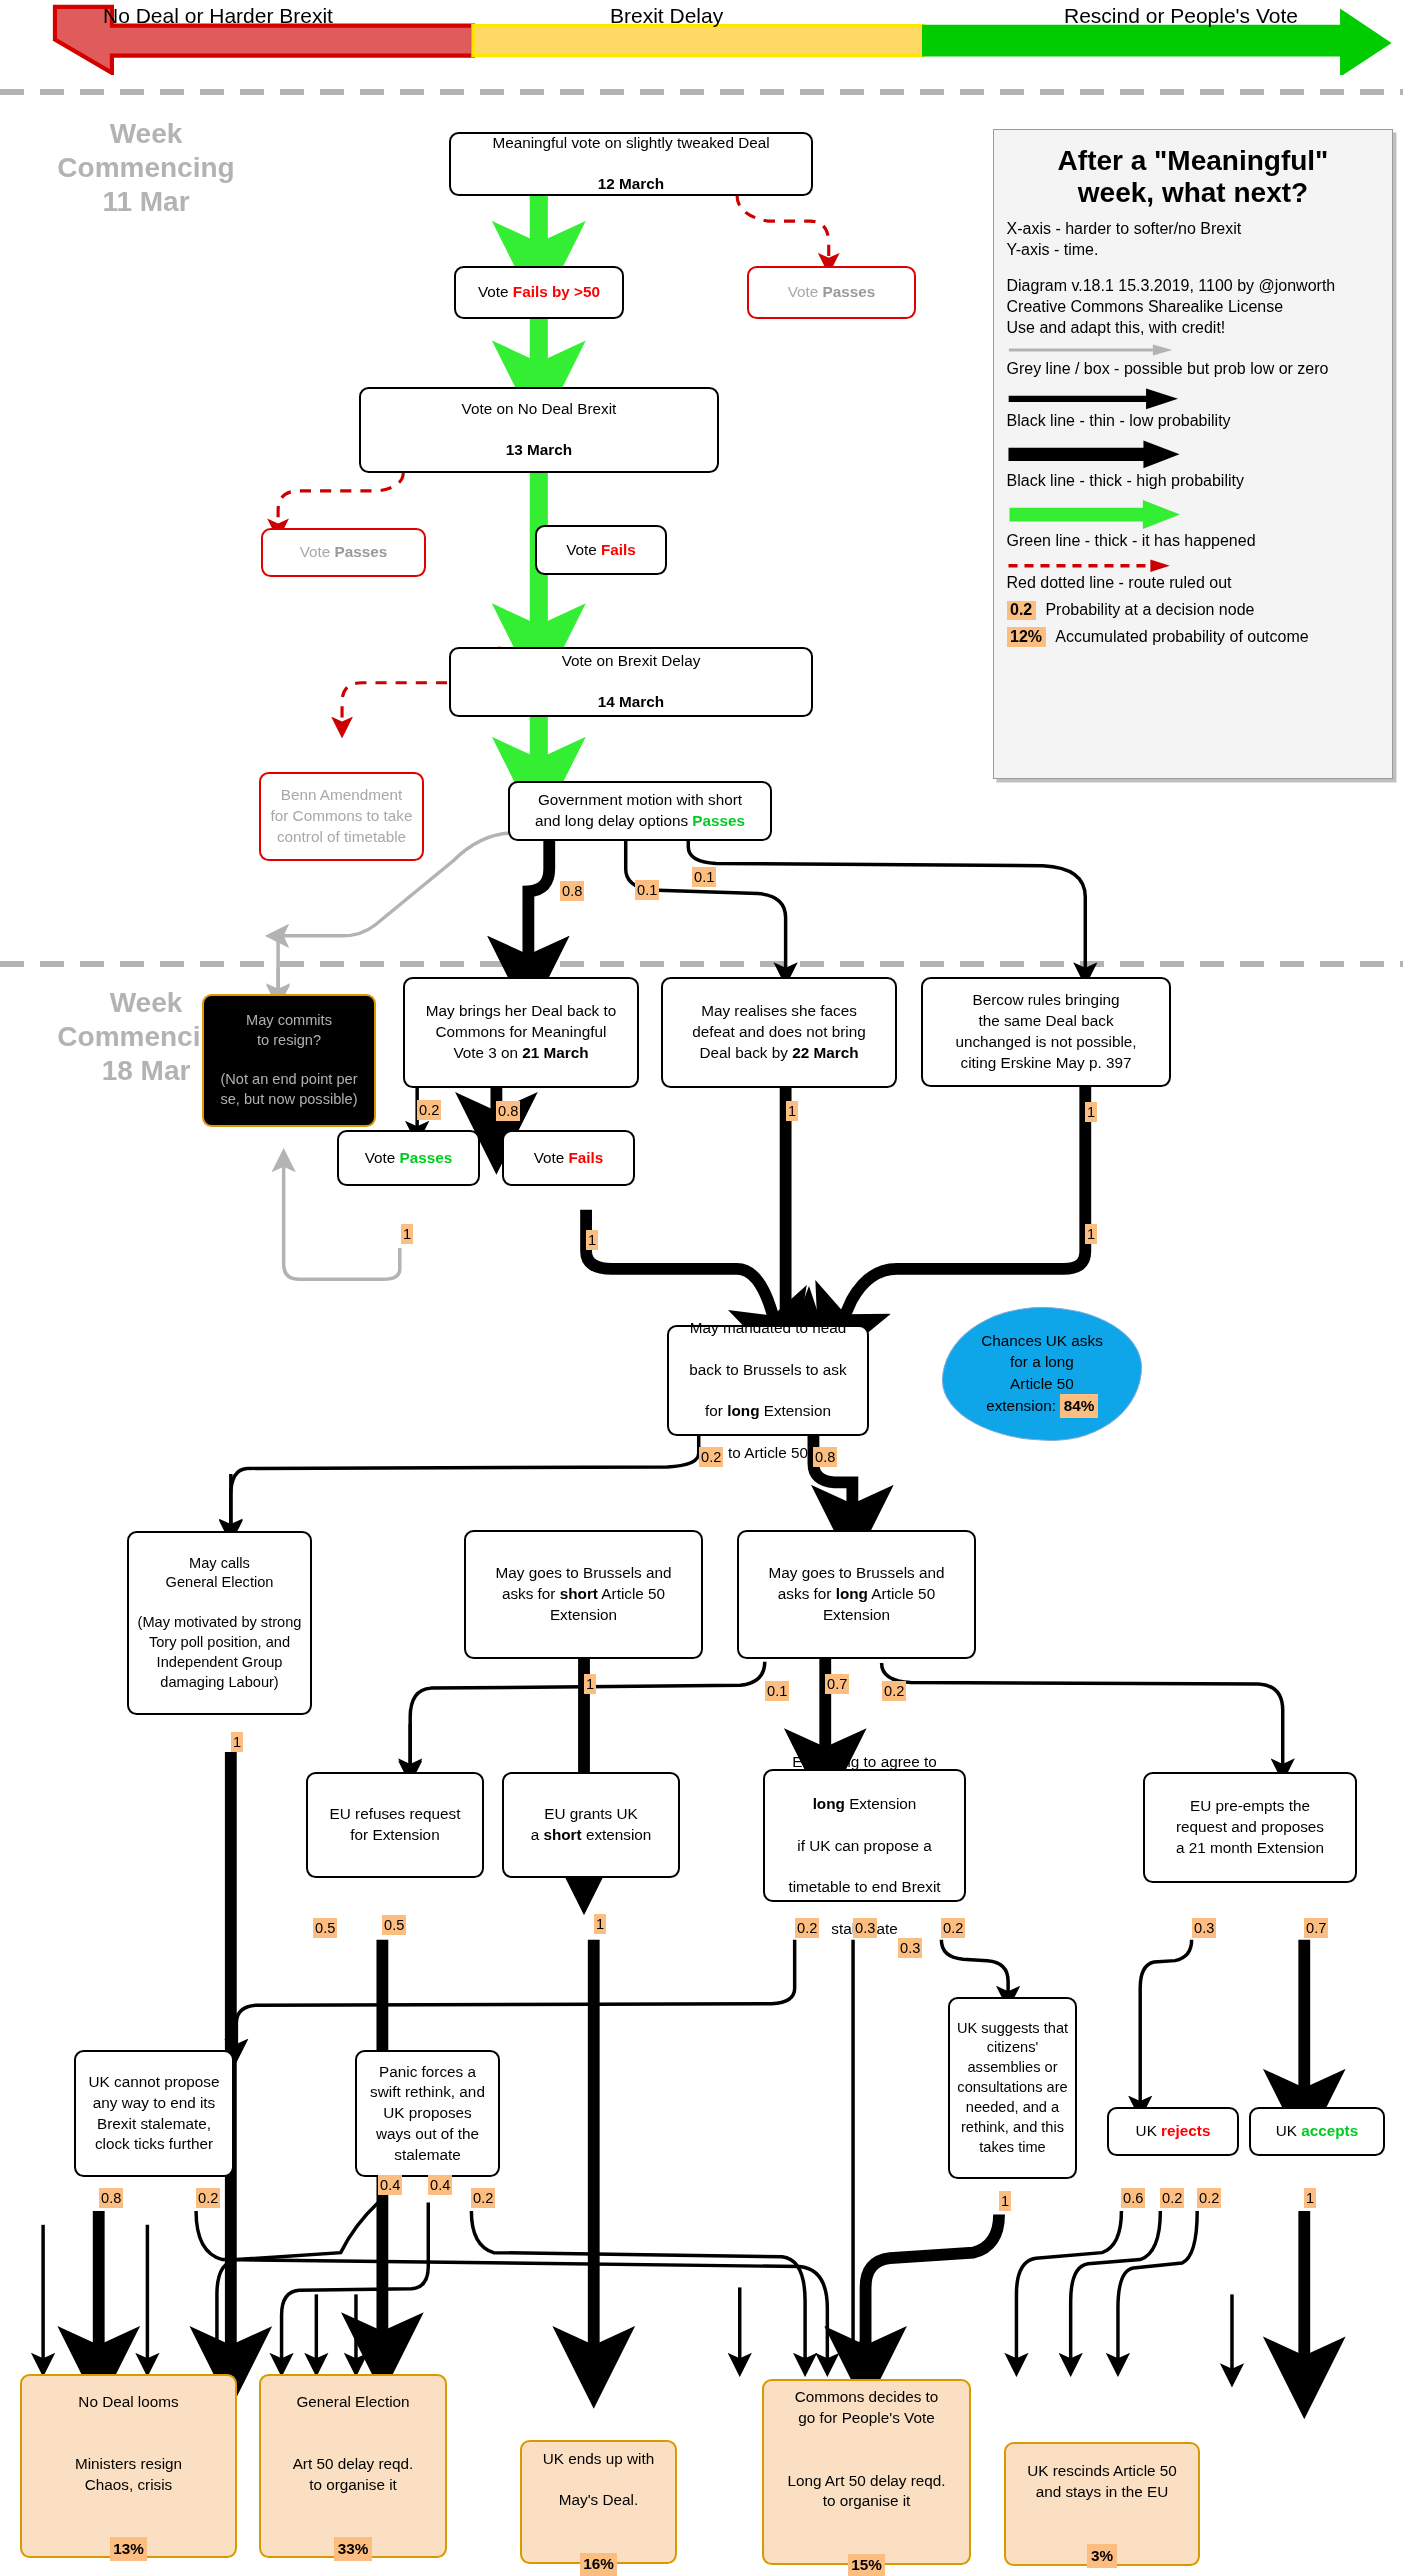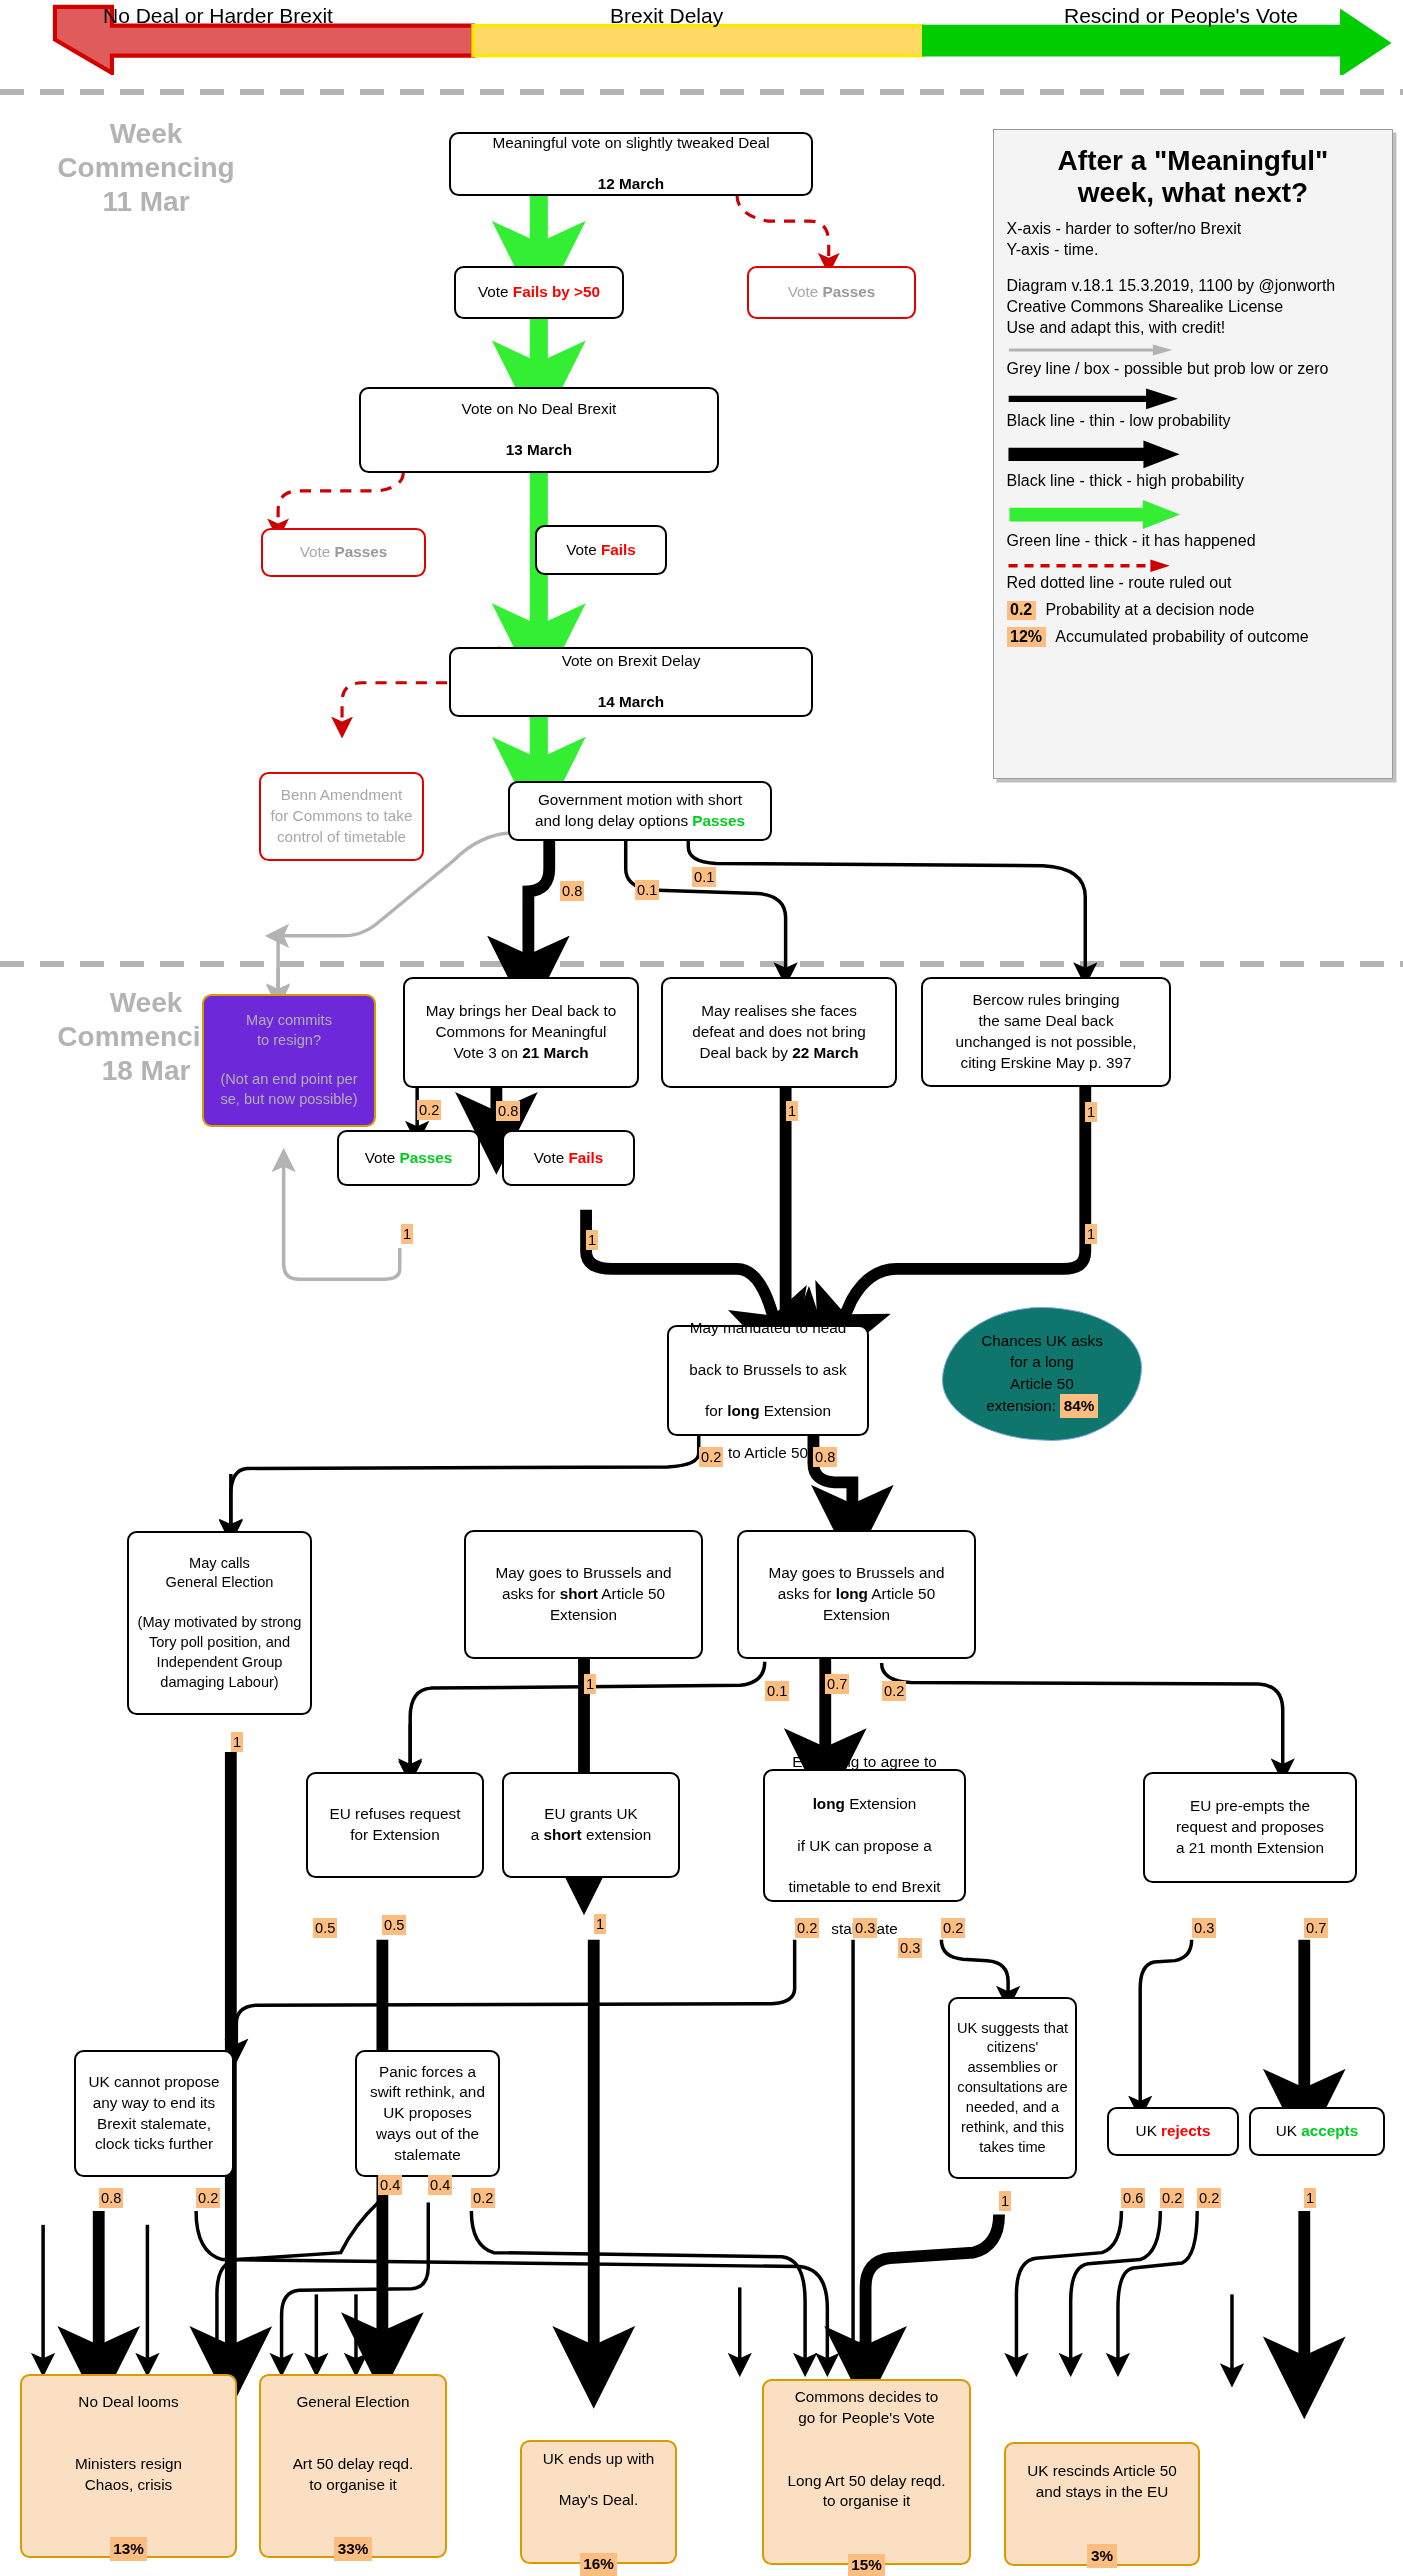--- a/index.html
+++ b/index.html
@@ -16,28 +16,28 @@
     background:repeating-linear-gradient(to right,#b3b3b3 0 23.6px,transparent 23.6px 40px);}
 
   .week-label{position:absolute;color:#b3b3b3;font-weight:bold;font-size:28px;line-height:1.22;text-align:center;white-space:pre-line;}
 
   
   .node{position:absolute;box-sizing:border-box;border:2.1px solid #000;border-radius:9.7px;
         background:#fff;display:flex;align-items:center;justify-content:center;
         text-align:center;font-size:15.3px;line-height:1.36;color:#000;padding:4.2px 5.6px;z-index:6;}
   .node.ruled{border-color:#e00000;color:#a8a8a8;}
   .node.ruled b{color:#9a9a9a;}
-  .node.greyed{border-color:#d79b00;background:#6d28d9;color:#b0b0b0;}
+  .node.greyed{border-color:#d79b00;background:#000000;color:#b0b0b0;}
   .node.outcome{border:2.1px solid #d79b00;background:#fbdfc2;color:#000;}
   .node .t{width:100%;white-space:pre-line;}
   .grn{color:#00cc22;font-weight:bold;}
   .red{color:#ff0000;font-weight:bold;}
 
   
-  .cloud{position:absolute;background:#0f766e;border:1.4px solid #7fa8dd;
+  .cloud{position:absolute;background:#0ea5e9;border:1.4px solid #7fa8dd;
          border-radius:50% 50% 45% 55% / 55% 45% 55% 45%;
          display:flex;align-items:center;justify-content:center;text-align:center;
          font-size:15.3px;line-height:1.4;color:#000;z-index:6;}
 
   
   .legend{position:absolute;background:#f4f4f4;border:1.4px solid #9a9a9a;
           box-shadow:3.5px 3.5px 0 rgba(140,140,140,.55);padding:11px 12.5px;z-index:10;box-sizing:border-box;}
   .legend h1{font-size:28px;margin:4.2px 0 9.7px;text-align:center;line-height:1.15;font-weight:bold;}
   .legend p{font-size:16px;margin:0;line-height:1.3;}
   .legend .gap{height:15.3px;}

